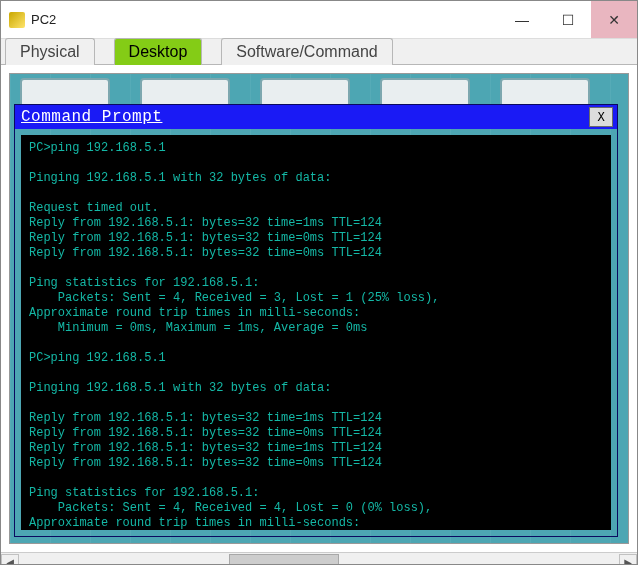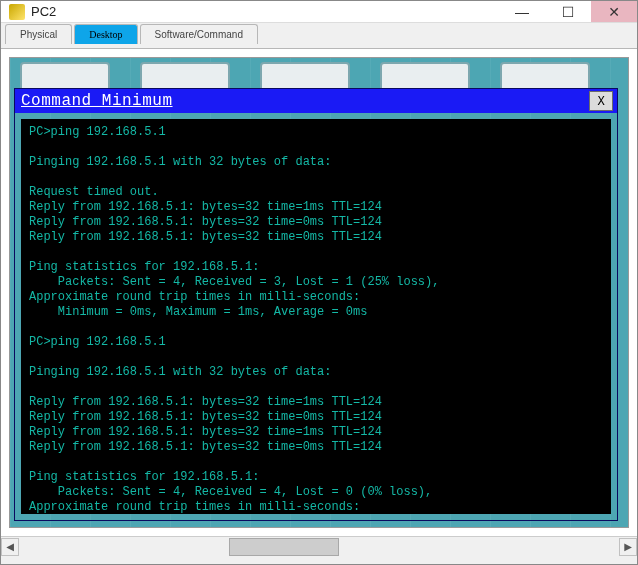--- a/index.html
+++ b/index.html
@@ -6,21 +6,21 @@
   body {
     font-family: "Segoe UI", Tahoma, sans-serif;
     background: #f0f0f0;
     width: 638px;
     height: 565px;
     overflow: hidden;
     border: 1px solid #888;
   }
   
   .titlebar {
-    height: 22px;
+    height: 38px;
     background: #fff;
     display: flex;
     align-items: center;
     border-bottom: 1px solid #ddd;
   }
   .titlebar .app-icon {
     width: 16px; height: 16px;
     margin: 0 6px 0 8px;
     background: linear-gradient(135deg,#c9a700 0%,#ffe46b 100%);
     border-radius: 2px;
@@ -41,42 +41,42 @@
     cursor: pointer;
   }
   .win-btn.close {
     background: #e9b6c0;
   }
   
   .tabbar {
     height: 26px;
     background: #f0f0f0;
     display: flex;
-    align-items: flex-start;
+    align-items: flex-end;
     border-bottom: 1px solid #b7b7b7;
     padding-left: 4px;
-    font-size: 10px;
+    font-size: 16px;
+    gap: 17px;
   }
   .tab {
     padding: 4px 14px 4px 14px;
     border: 1px solid #b7b7b7;
     border-bottom: none;
     background: #f0f0f0;
     color: #444;
     margin-right: 2px;
     position: relative;
     top: 1px;
     cursor: pointer;
     border-radius: 3px 3px 0 0;
   }
   .tab.active {
-    background: #0ea5e9;
+    background: #84cc16;
     color: #000;
     z-index: 2;
-    font-family: Liberation Serif, serif;
   }
   
   .desktop-wrap {
     position: relative;
     width: 100%;
     height: calc(100% - 30px - 26px - 20px);
     background: #fff;
     padding: 8px;
   }
   .desktop-inner {
@@ -212,21 +212,21 @@
     <div class="bg-icons">
       <div class="bg-icon"></div>
       <div class="bg-icon"></div>
       <div class="bg-icon"></div>
       <div class="bg-icon"></div>
       <div class="bg-icon"></div>
     </div>
 
     <div class="cmd-window">
       <div class="cmd-titlebar">
-        <span class="ttl">Command Minimum</span>
+        <span class="ttl">Command Prompt</span>
         <div class="cmd-close">X</div>
       </div>
       <div class="cmd-body" id="cmd-body">PC&gt;ping 192.168.5.1
 
 Pinging 192.168.5.1 with 32 bytes of data:
 
 Request timed out.
 Reply from 192.168.5.1: bytes=32 time=1ms TTL=124
 Reply from 192.168.5.1: bytes=32 time=0ms TTL=124
 Reply from 192.168.5.1: bytes=32 time=0ms TTL=124

